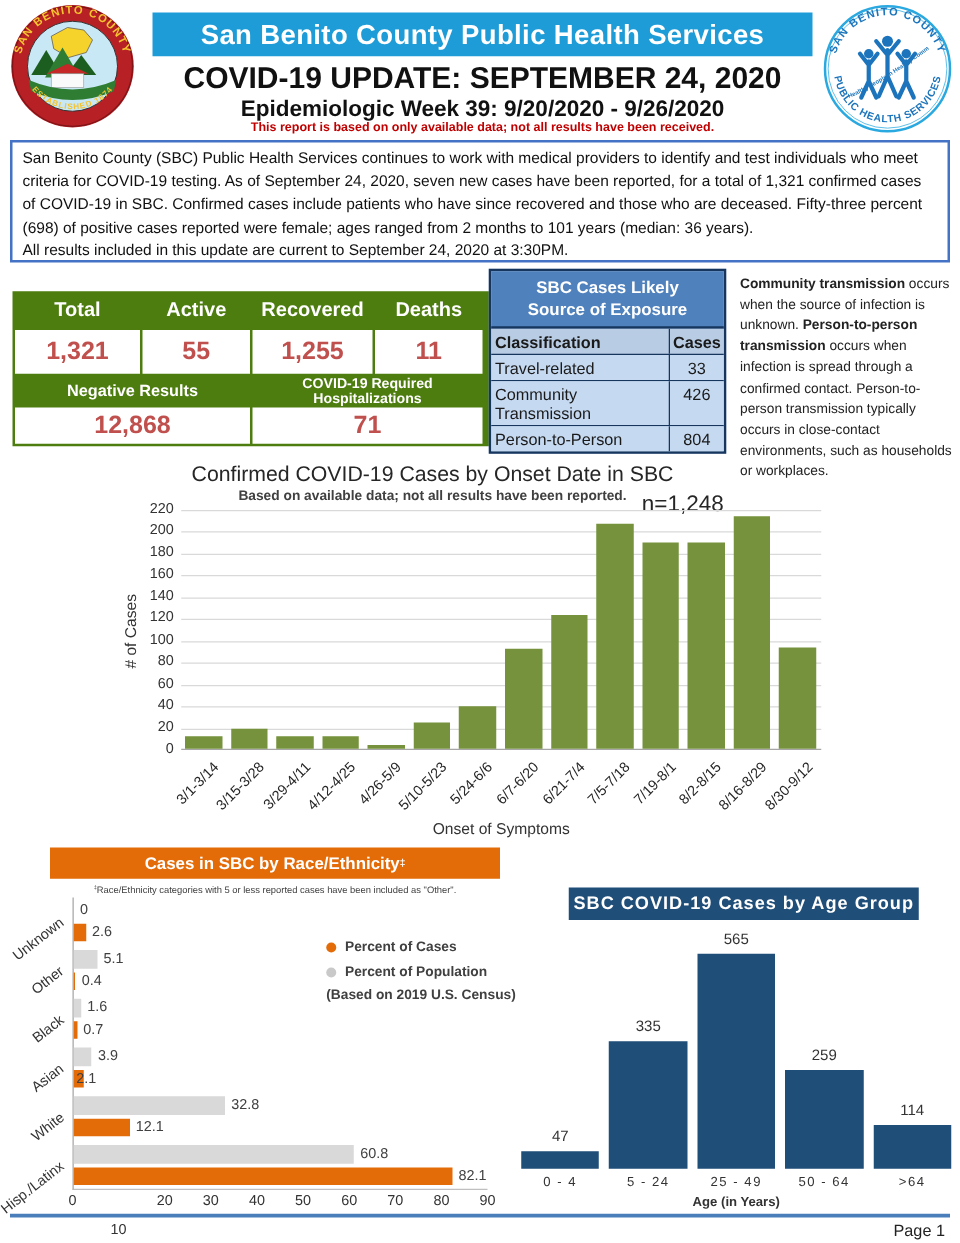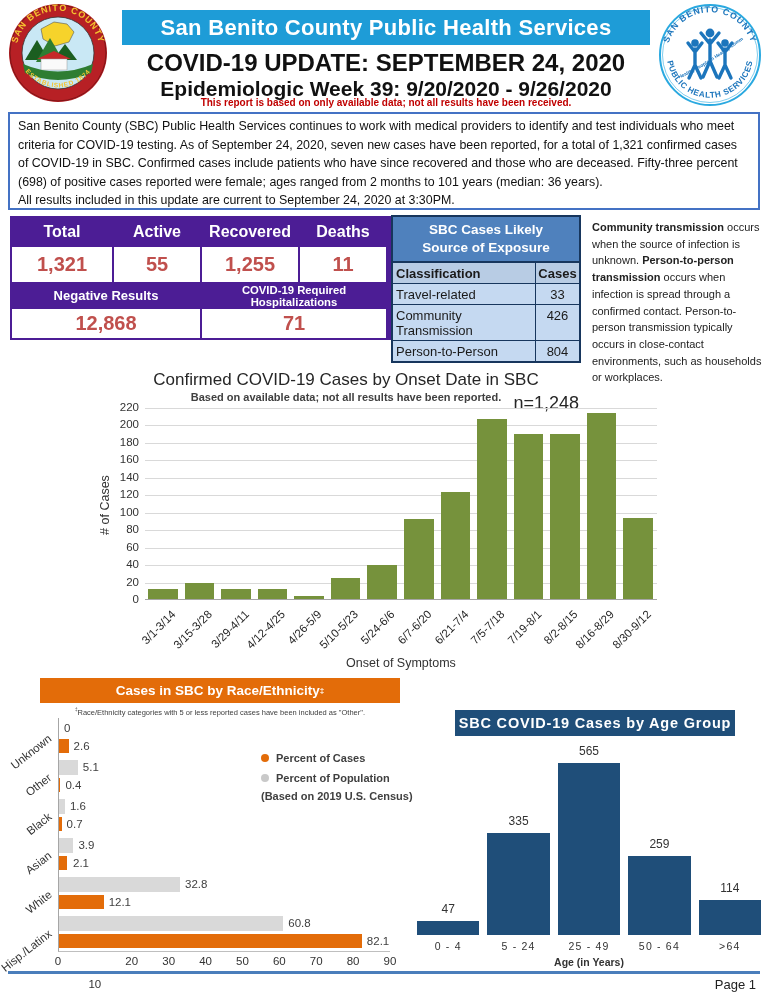--- a/index.html
+++ b/index.html
@@ -5,28 +5,28 @@
   *{margin:0;padding:0;box-sizing:border-box}
   html,body{background:#fff}
   body{width:768px;height:994px;font-family:"Liberation Sans",sans-serif;color:#1a1a1a;position:relative}
   .page{position:relative;width:768px;height:994px;background:#fff;overflow:hidden}
 
   
   .seal-left{position:absolute;left:8px;top:3px;width:100px;height:100px}
   .seal-right{position:absolute;left:658px;top:3px;width:104px;height:104px}
   .banner{position:absolute;left:122px;top:10px;width:528px;height:35px;background:#1E9CD7;color:#fff;font-weight:bold;font-size:22px;display:flex;align-items:center;justify-content:center;letter-spacing:.3px}
   .update-title{position:absolute;left:122px;top:49px;width:528px;text-align:center;font-size:24px;font-weight:bold;color:#111}
-  .epi-week{position:absolute;left:122px;top:77px;width:528px;text-align:center;font-size:21px;font-weight:bold;color:#111}
+  .epi-week{position:absolute;left:122px;top:77px;width:528px;text-align:center;font-size:18px;font-weight:bold;color:#111}
   .disclaimer{position:absolute;left:122px;top:97px;width:528px;text-align:center;font-size:10px;font-weight:bold;color:#C00000}
 
   
   .intro{position:absolute;left:8px;top:112px;width:752px;height:98px;border:2px solid #4472C4;padding:3px 8px;font-size:12.4px;line-height:18.6px;overflow:hidden;color:#111}
 
   
-  .stats{position:absolute;left:10px;top:216px;width:454px;background:#4c1d95;display:grid;grid-template-columns:100px 86px 96px 86px;grid-template-rows:27px 35px 23px 29px;gap:2px;padding:2px}
+  .stats{position:absolute;left:10px;top:233px;width:454px;background:#4d7c0f;display:grid;grid-template-columns:100px 86px 96px 86px;grid-template-rows:27px 35px 23px 29px;gap:2px;padding:2px}
   .stats .h{color:#fff;font-weight:bold;font-size:16px;display:flex;align-items:center;justify-content:center;text-align:center}
   .stats .h2{font-size:13px}
   .stats .h3{font-size:11.3px}
   .stats .v{background:#fff;color:#C0504D;font-weight:bold;font-size:20px;display:flex;align-items:center;justify-content:center}
   .span2{grid-column:span 2}
 
   
   .exposure{position:absolute;left:391px;top:215px;width:190px;border:2px solid #17365D;font-size:13px;background:#C5D9F1}
   .exposure-header{background:#4F81BD;color:#fff;font-weight:bold;text-align:center;font-size:13.5px;line-height:1.35;padding:4px 0;border-bottom:2px solid #17365D}
   .exp-row{display:grid;grid-template-columns:143px 43px;border-bottom:1px solid #17365D}
@@ -272,21 +272,21 @@
         <div class="hval" style="top: 42px; line-height: 14.5px; left: 23.8133px;">5.1</div>
         <div class="hbar" style="top: 59.5px; height: 14.5px; width: 1.47556px; background: rgb(227, 108, 9);"></div>
         <div class="hval" style="top: 59.5px; line-height: 14.5px; left: 6.47556px;">0.4</div>
         <div class="hbar" style="top: 81px; height: 14.5px; width: 5.90222px; background: rgb(217, 217, 217);"></div>
         <div class="hval" style="top: 81px; line-height: 14.5px; left: 10.9022px;">1.6</div>
         <div class="hbar" style="top: 98.5px; height: 14.5px; width: 2.58222px; background: rgb(227, 108, 9);"></div>
         <div class="hval" style="top: 98.5px; line-height: 14.5px; left: 7.58222px;">0.7</div>
         <div class="hbar" style="top: 120px; height: 14.5px; width: 14.3867px; background: rgb(217, 217, 217);"></div>
         <div class="hval" style="top: 120px; line-height: 14.5px; left: 19.3867px;">3.9</div>
         <div class="hbar" style="top: 137.5px; height: 14.5px; width: 7.74667px; background: rgb(227, 108, 9);"></div>
-        <div class="hval" style="top: 137.5px; line-height: 14.5px; left: 14px;">2.1</div>
+        <div class="hval" style="top: 137.5px; line-height: 14.5px; left: 2px;">2.1</div>
         <div class="hbar" style="top: 159px; height: 14.5px; width: 120.996px; background: rgb(217, 217, 217);"></div>
         <div class="hval" style="top: 159px; line-height: 14.5px; left: 125.996px;">32.8</div>
         <div class="hbar" style="top: 176.5px; height: 14.5px; width: 44.6356px; background: rgb(227, 108, 9);"></div>
         <div class="hval" style="top: 176.5px; line-height: 14.5px; left: 49.6356px;">12.1</div>
         <div class="hbar" style="top: 198px; height: 14.5px; width: 224.284px; background: rgb(217, 217, 217);"></div>
         <div class="hval" style="top: 198px; line-height: 14.5px; left: 229.284px;">60.8</div>
         <div class="hbar" style="top: 215.5px; height: 14.5px; width: 302.858px; background: rgb(227, 108, 9);"></div>
         <div class="hval" style="top: 215.5px; line-height: 14.5px; left: 307.858px;">82.1</div>
       </div>
     <div class="race-cats">

